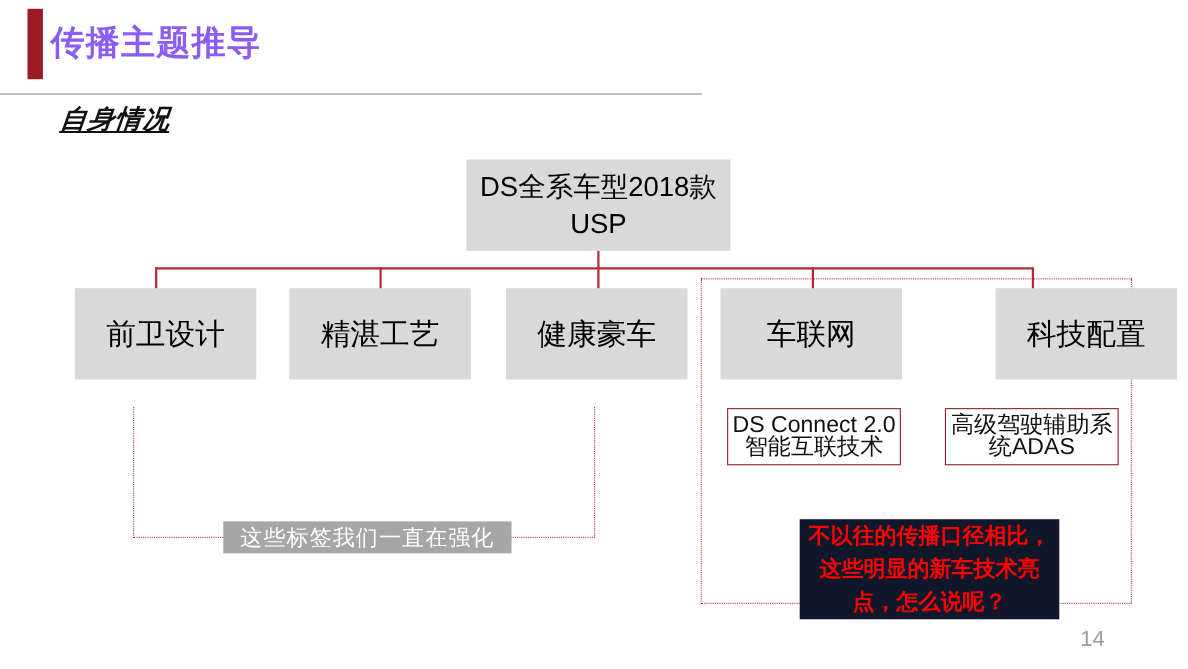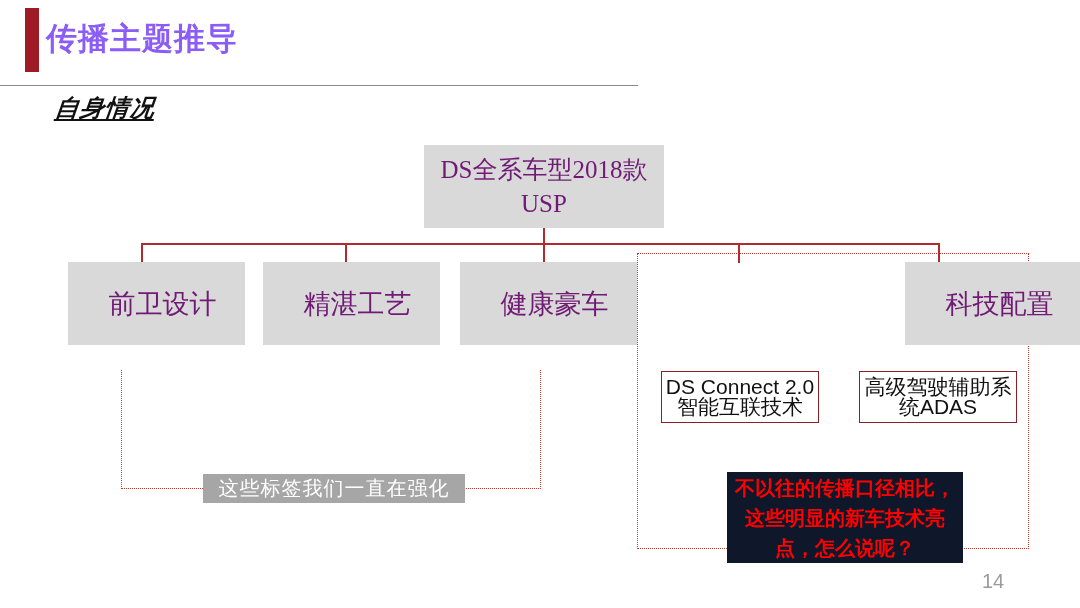--- a/index.html
+++ b/index.html
@@ -32,28 +32,28 @@
     font-size:24px;font-weight:bold;font-style:italic;
     text-decoration:underline;text-underline-offset:3px;
     color:#111;letter-spacing:1px;white-space:nowrap;
     transform:skewX(-6deg);
   }
 
   
   .gbox{
     position:absolute;background:#d9d9d9;
     display:flex;align-items:center;justify-content:center;
-    text-align:center;color:#701a75;font-family:Liberation Serif, serif;
+    text-align:center;color:#000000;
   }
   #box-top{
     left:424px;top:145px;width:240px;height:83px;
     font-size:25px;line-height:34px;padding:0 6px;box-sizing:border-box;
   }
   .lvl2{
-    top:262px;width:165px;height:83px;font-size:27px;padding-left:12px;
+    top:262px;width:165px;height:83px;font-size:27px;
   }
   #box-l1{left:68px;}
   #box-l2{left:263px;}
   #box-l3{left:460px;}
   #box-l4{left:655px;}
   #box-l5{left:905px;}
 
   
   .subbox{
     position:absolute;top:371px;width:158px;height:52px;
@@ -128,20 +128,21 @@
   <div class="ln drop" id="drop-2"></div>
   <div class="ln drop" id="drop-3"></div>
   <div class="ln drop" id="drop-4"></div>
   <div class="ln drop" id="drop-5"></div>
 
   <div class="gbox" id="box-top">DS全系车型2018款 USP</div>
 
   <div class="gbox lvl2" id="box-l1">前卫设计</div>
   <div class="gbox lvl2" id="box-l2">精湛工艺</div>
   <div class="gbox lvl2" id="box-l3">健康豪车</div>
+  <div class="gbox lvl2" id="box-l4">车联网</div>
   <div class="gbox lvl2" id="box-l5">科技配置</div>
 
   <div class="subbox" id="sub-1">DS Connect 2.0 智能互联技术</div>
   <div class="subbox" id="sub-2">高级驾驶辅助系统ADAS</div>
 
   <div id="banner-left">这些标签我们一直在强化</div>
   <div id="banner-right">不以往的传播口径相比，这些明显的新车技术亮点，怎么说呢？</div>
 
   <div id="page-number">14</div>
 

